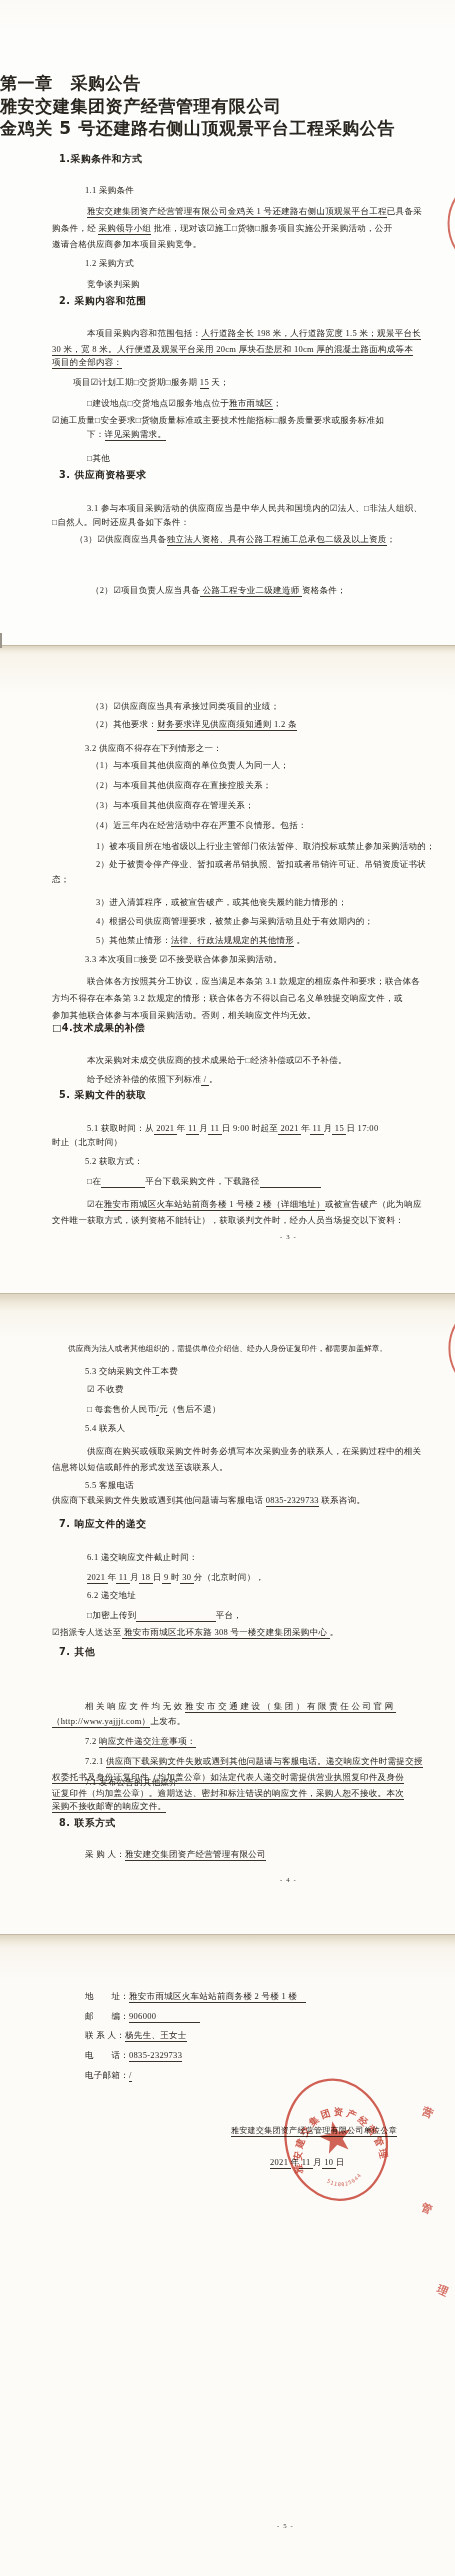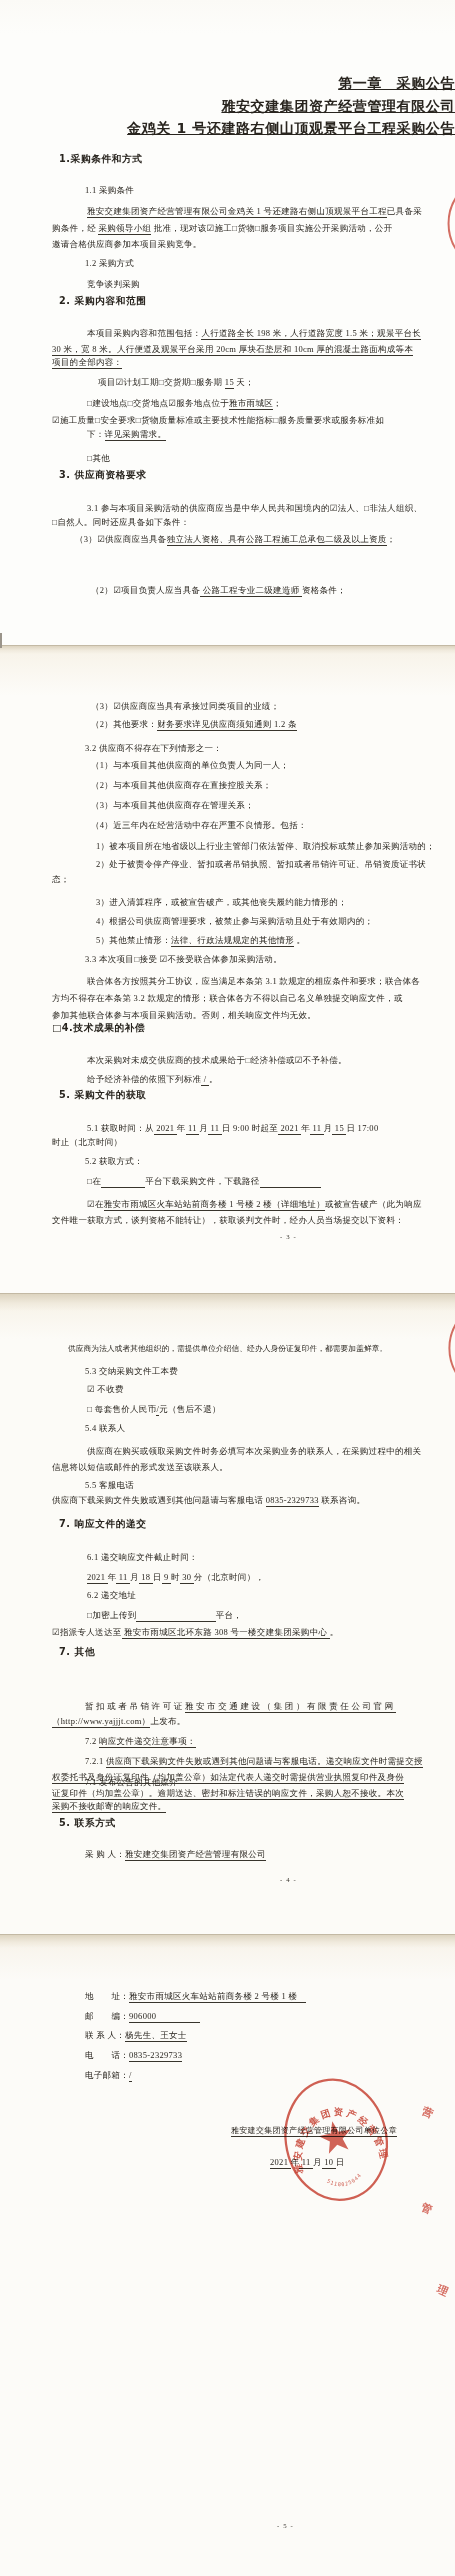--- a/index.html
+++ b/index.html
@@ -8,22 +8,22 @@
        font-family:"Liberation Serif","DejaVu Serif",serif;}
   .sheet{position:absolute;left:0;width:455px;}
   #s1{top:0;height:645px;background:linear-gradient(180deg,#fbfaf6 0,#fdfdfb 34px,#fdfdfb 100%);}
   #s2{top:645px;height:648px;background:linear-gradient(180deg,#f7f2e7 0,#fdfcf9 51px,#fdfcf9 100%);}
   #s3{top:1293px;height:641px;background:linear-gradient(180deg,#f6f1e5 0,#fcfbf7 46px,#fcfbf7 100%);}
   #s4{top:1934px;height:642px;background:linear-gradient(180deg,#f7f2e8 0,#fcfbf8 46px,#fcfbf8 100%);}
   .band{position:absolute;left:0;width:455px;height:15px;border-top:0.6px solid #c3b9a4;
         background:linear-gradient(180deg,#ddd4c0 0,#f0eadd 55%,rgba(252,249,243,0) 100%);}
   .ln{position:absolute;margin:0;font-size:8.5px;line-height:12px;white-space:nowrap;letter-spacing:0.3px;}
   .h{font-family:"DejaVu Sans","Liberation Sans",sans-serif;font-weight:700;font-size:9.7px;letter-spacing:0.6px;}
-  .t{left:0;width:100%;text-align:right;font-family:"DejaVu Sans","Liberation Sans",sans-serif;
-     font-weight:700;font-size:14px;letter-spacing:0.6px;text-decoration:underline;}
+  .t{left:0;width:100%;text-align:left;font-family:"DejaVu Sans","Liberation Sans",sans-serif;
+     font-weight:700;font-size:17px;letter-spacing:0.6px;}
   .u{border-bottom:0.6px solid #38342c;padding-bottom:0.6px;}
   .pf{position:absolute;margin:0;font-size:6.8px;letter-spacing:1.1px;color:#3a362f;}
   .wide{letter-spacing:2.6px;}
   .sm{font-size:7.7px;letter-spacing:0.1px;}
   .seal{position:absolute;mix-blend-mode:multiply;opacity:.92;}
   .frag{position:absolute;margin:0;color:rgba(198,54,40,.72);font-size:10.8px;font-weight:700;
         font-family:"DejaVu Sans",sans-serif;transform:rotate(24deg);}
   .scanmark{position:absolute;left:0;width:1.7px;height:15px;background:#9a948a;}
 </style>
 </head>
@@ -33,37 +33,37 @@
 <div class="sheet" id="s2"></div>
 <div class="sheet" id="s3"></div>
 <div class="sheet" id="s4"></div>
 <div class="band" style="top:645px;height:8px"></div>
 <div class="band" style="top:1293px;height:17px"></div>
 <div class="band" style="top:1934px;height:12.5px"></div>
 <div class="scanmark" style="top:633px"></div>
 
 <p class="ln t" style="top:77px">第一章　采购公告</p>
 <p class="ln t" style="top:100px">雅安交建集团资产经营管理有限公司</p>
-<p class="ln t" style="top:122px">金鸡关 1 号还建路右侧山顶观景平台工程采购公告</p>
+<p class="ln t" style="top:122px">金鸡关 5 号还建路右侧山顶观景平台工程采购公告</p>
 
 <p class="ln h" style="top:153px;left:59px">1.采购条件和方式</p>
 <p class="ln" style="top:184px;left:85px">1.1  采购条件</p>
 
 <p class="ln" style="top:205px;left:87px"><span class="u">雅安交建集团资产经营管理有限公司金鸡关 1 号还建路右侧山顶观景平台工程</span><span>已具备采</span></p>
 <p class="ln" style="top:222px;left:52px"><span>购条件，经 </span><span class="u">采购领导小组</span><span> 批准，现对该☑施工□货物□服务项目实施公开采购活动，公开</span></p>
 <p class="ln" style="top:238px;left:52px">邀请合格供应商参加本项目采购竞争。</p>
 
 <p class="ln" style="top:257px;left:85px">1.2 采购方式</p>
 <p class="ln" style="top:278px;left:87px">竞争谈判采购</p>
 
 <p class="ln h" style="top:295px;left:59px">2. 采购内容和范围</p>
 <p class="ln" style="top:327px;left:87px"><span>本项目采购内容和范围包括：</span><span class="u">人行道路全长 198 米，人行道路宽度 1.5 米；观景平台长</span></p>
 <p class="ln" style="top:343px;left:52px"><span class="u">30 米，宽 8 米。人行便道及观景平台采用 20cm 厚块石垫层和 10cm 厚的混凝土路面构成等本</span></p>
 <p class="ln" style="top:356px;left:52px"><span class="u">项目的全部内容：</span></p>
-<p class="ln" style="top:376px;left:98px"><span>项目☑计划工期□交货期□服务期 </span><span class="u">15</span><span> 天；</span></p>
+<p class="ln" style="top:376px;left:73px"><span>项目☑计划工期□交货期□服务期 </span><span class="u">15</span><span> 天；</span></p>
 <p class="ln" style="top:397px;left:87px"><span>□建设地点□交货地点☑服务地点位于</span><span class="u">雅市雨城区</span><span>；</span></p>
 <p class="ln" style="top:414px;left:52px">☑施工质量□安全要求□货物质量标准或主要技术性能指标□服务质量要求或服务标准如</p>
 <p class="ln" style="top:428px;left:87px"><span>下：</span><span class="u">详见采购需求。</span></p>
 <p class="ln" style="top:452px;left:87px">□其他</p>
 
 <p class="ln h" style="top:469px;left:59px">3.  供应商资格要求</p>
 <p class="ln" style="top:502px;left:87px">3.1 参与本项目采购活动的供应商应当是中华人民共和国境内的☑法人、□非法人组织、</p>
 <p class="ln" style="top:516px;left:52px">□自然人。同时还应具备如下条件：</p>
 <p class="ln" style="top:533px;left:75px"><span>（3）☑供应商应当具备</span><span class="u">独立法人资格、具有公路工程施工总承包二级及以上资质</span><span>；</span></p>
 <p class="ln" style="top:584px;left:91px"><span>（2）☑项目负责人应当具备</span><span class="u">  公路工程专业二级建造师  </span><span>资格条件；</span></p>
@@ -108,28 +108,28 @@
 <p class="ln" style="top:1479px;left:85px">5.5 客服电话</p>
 <p class="ln" style="top:1494px;left:52px"><span>供应商下载采购文件失败或遇到其他问题请与客服电话 </span><span class="u">0835-2329733</span><span> 联系咨询。</span></p>
 <p class="ln h" style="top:1518px;left:59px">7.  响应文件的递交</p>
 <p class="ln" style="top:1551px;left:87px">6.1 递交响应文件截止时间：</p>
 <p class="ln" style="top:1571px;left:87px"><span class="u"> 2021 </span><span>年</span><span class="u"> 11  </span><span>月</span><span class="u"> 18 </span><span>日</span><span class="u"> 9 </span><span>时</span><span class="u"> 30 </span><span>分（北京时间），</span></p>
 <p class="ln" style="top:1589px;left:87px">6.2 递交地址</p>
 <p class="ln" style="top:1609px;left:87px"><span>□加密上传到</span><span class="u">　　　　　　　　　</span><span>平台，</span></p>
 <p class="ln" style="top:1626px;left:52px"><span>☑指派专人送达至</span><span class="u">  雅安市雨城区北环东路 308 号一楼交建集团采购中心  </span><span>。</span></p>
 <p class="ln h" style="top:1646px;left:59px">7.  其他</p>
 <p class="ln" style="top:1776px;left:85px">7.1 发布公告的其他媒介</p>
-<p class="ln wide" style="top:1700px;left:85px"><span>暂扣或者吊销许可证</span><span class="u">雅安市交通建设（集团）有限责任公司官网</span></p>
+<p class="ln wide" style="top:1700px;left:85px"><span>相关响应文件均无效</span><span class="u">雅安市交通建设（集团）有限责任公司官网</span></p>
 <p class="ln" style="top:1715px;left:52px"><span class="u">（http://www.yajjjt.com）</span><span>上发布。</span></p>
 <p class="ln" style="top:1735px;left:85px"><span>7.2 </span><span class="u">响应文件递交注意事项：</span></p>
 <p class="ln" style="top:1755px;left:85px"><span>7.2.1 </span><span class="u">供应商下载采购文件失败或遇到其他问题请与客服电话。递交响应文件时需提交授</span></p>
 <p class="ln" style="top:1771px;left:52px"><span class="u">权委托书及身份证复印件（均加盖公章）如法定代表人递交时需提供营业执照复印件及身份</span></p>
 <p class="ln" style="top:1787px;left:52px"><span class="u">证复印件（均加盖公章）。逾期送达、密封和标注错误的响应文件，采购人恕不接收。本次</span></p>
 <p class="ln" style="top:1800px;left:52px"><span class="u">采购不接收邮寄的响应文件。</span></p>
-<p class="ln h" style="top:1817px;left:59px">5.  联系方式</p>
+<p class="ln h" style="top:1817px;left:59px">8.  联系方式</p>
 <p class="ln" style="top:1848px;left:85px"><span>采 购 人：</span><span class="u">雅安建交集团资产经营管理有限公司  </span></p>
 <p class="pf" style="top:1876px;left:280px">- 4 -</p>
 
 <p class="ln" style="top:1990px;left:85px"><span>地　　址：</span><span class="u">雅安市雨城区火车站站前商务楼 2 号楼 1 楼　</span></p>
 <p class="ln" style="top:2010px;left:85px"><span>邮　　编：</span><span class="u">906000　　　　　</span></p>
 <p class="ln" style="top:2029px;left:85px"><span>联 系 人：</span><span class="u">杨先生、王女士</span></p>
 <p class="ln" style="top:2049px;left:85px"><span>电　　话：</span><span class="u">0835-2329733</span></p>
 <p class="ln" style="top:2069px;left:85px"><span>电子邮箱：</span><span class="u">/</span></p>
 
 <p class="ln" style="top:2125px;left:231px;font-size:8px"><span class="u">雅安建交集团资产经营管理有限公司单位公章</span></p>

